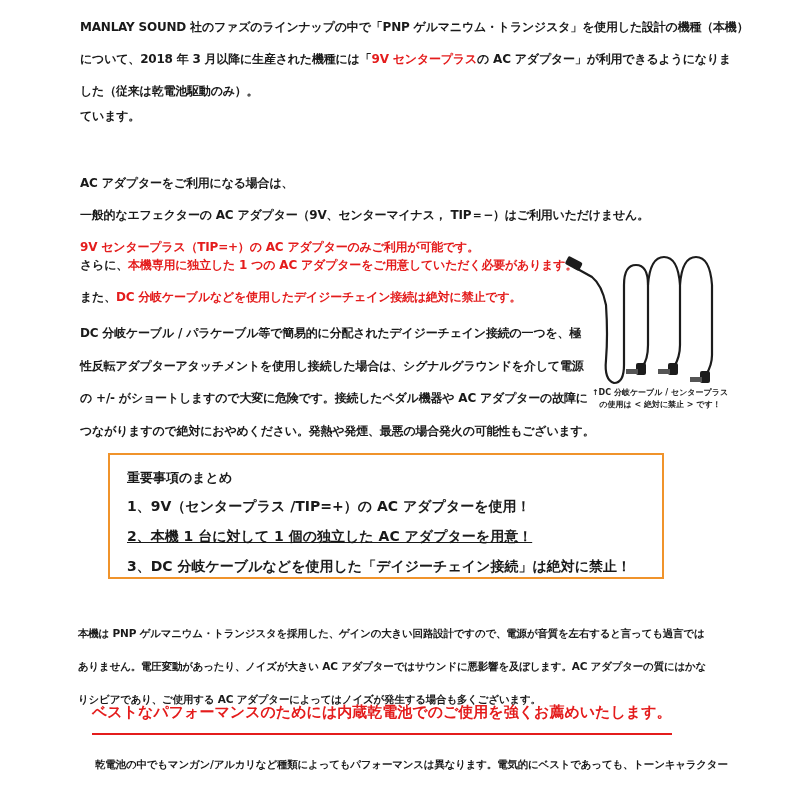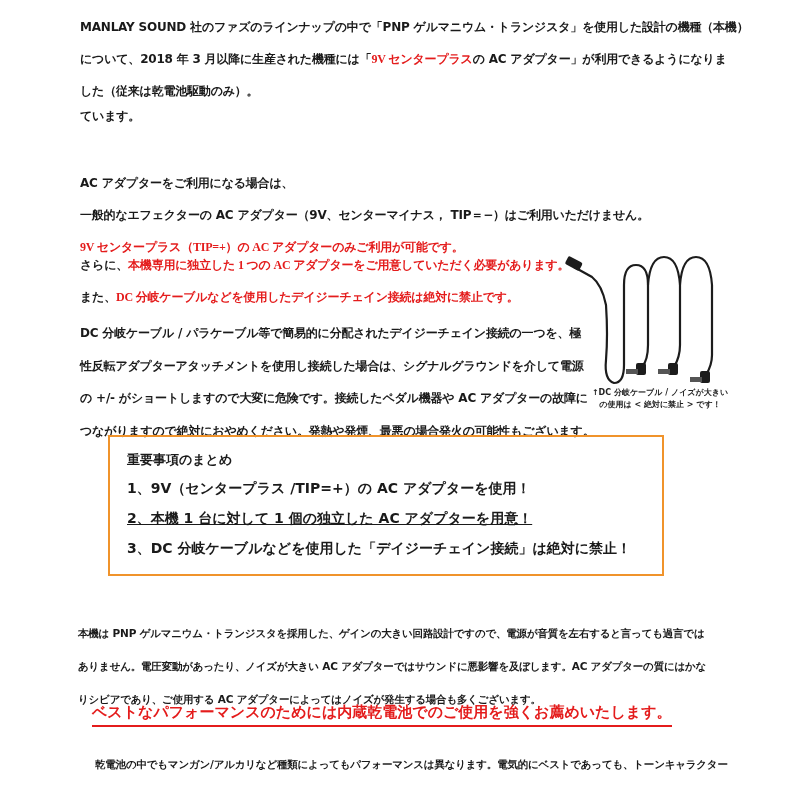--- a/index.html
+++ b/index.html
@@ -2,46 +2,46 @@
 <html><head>
   <meta charset="utf-8">
   <style>
     html, body { margin: 0; padding: 0; background: #ffffff; }
     body {
       width: 800px; height: 800px; position: relative; overflow: hidden;
       font-family: "DejaVu Sans", "Liberation Sans", sans-serif;
       color: #1a1a1a;
     }
     .p { position: absolute; font-weight: bold; font-size: 12px; line-height: 23px; white-space: nowrap; letter-spacing: -0.2px; }
-    .red { color: #e41c1c; font-family: Liberation Serif, serif; }
+    .red { color: #e41c1c; }
     .para1 { left: 80px; top: 7px; }
     .para2 { left: 80px; top: 96px; }
     .para3 { left: 80px; top: 163px; }
     .para4 { left: 80px; top: 245px; }
     .para5 { left: 80px; top: 313px; line-height: 23.5px; }
     .line { display: block; margin-top: 9px; }
 
     .cable-figure { position: absolute; left: 562px; top: 245px; width: 196px; height: 170px; }
     .cable-figure svg { position: absolute; left: 0; top: 0; }
     .caption { position: absolute; left: 0; top: 142px; width: 196px; text-align: center; font-size: 8px; line-height: 12px; font-weight: bold; color: #222; }
 
     .summary-box {
-      position: absolute; left: 108px; top: 435px; width: 556px; height: 141px;
+      position: absolute; left: 108px; top: 453px; width: 556px; height: 126px;
       border: 2.5px solid #f0932b; box-sizing: border-box;
     }
     .summary-title { position: absolute; left: 17px; top: 14px; font-size: 13px; font-weight: bold; }
     .summary-item { position: absolute; left: 17px; font-size: 14px; font-weight: bold; white-space: nowrap; }
     .summary-item.i0 { top: 43px; }
     .summary-item.i1 { top: 73px; text-decoration: underline; }
     .summary-item.i2 { top: 103px; text-align: right; }
 
     .para6 { left: 78px; top: 612px; font-size: 10.5px; line-height: 24px; }
     .headline {
       position: absolute; left: 92px; top: 703px; font-size: 15px; font-weight: bold; color: #e41c1c;
-      white-space: nowrap; padding-bottom: 3px; border-bottom: 2px solid #e41c1c;
+      white-space: nowrap; padding-bottom: 11px; border-bottom: 2px solid #e41c1c;
     }
     .para7 { left: 95px; top: 743px; font-size: 10.5px; line-height: 25px; }
   </style>
 </head>
 <body>
 
 <div class="p para1">
   <span class="line">MANLAY SOUND 社のファズのラインナップの中で「PNP ゲルマニウム・トランジスタ」を使用した設計の機種（本機）</span>
   <span class="line"><span>について、2018 年 3 月以降に生産された機種には「</span><span class="red">9V センタープラス</span><span>の AC アダプター」が利用できるようになりま</span></span>
   <span class="line">した（従来は乾電池駆動のみ）。</span>
@@ -83,21 +83,21 @@
     <g fill="#1c1c1c">
       <rect x="74" y="118" width="10" height="12" rx="2"></rect>
       <rect x="64" y="124" width="12" height="5" fill="#555"></rect>
       <rect x="106" y="118" width="10" height="12" rx="2"></rect>
       <rect x="96" y="124" width="12" height="5" fill="#555"></rect>
       <rect x="138" y="126" width="10" height="12" rx="2"></rect>
       <rect x="128" y="132" width="12" height="5" fill="#555"></rect>
     </g>
   </svg>
   <div class="caption">
-    <div>↑DC 分岐ケーブル / ノイズが大きい</div>
+    <div>↑DC 分岐ケーブル / センタープラス</div>
     <div>の使用は &lt; 絶対に禁止 &gt; です！</div>
   </div>
 </div>
 
 <div class="summary-box">
   <div class="summary-title">重要事項のまとめ</div>
   <div class="summary-item i0">1、9V（センタープラス /TIP=+）の AC アダプターを使用！</div>
   <div class="summary-item i1">2、本機 1 台に対して 1 個の独立した AC アダプターを用意！</div>
   <div class="summary-item i2">3、DC 分岐ケーブルなどを使用した「デイジーチェイン接続」は絶対に禁止！</div>
 </div>

